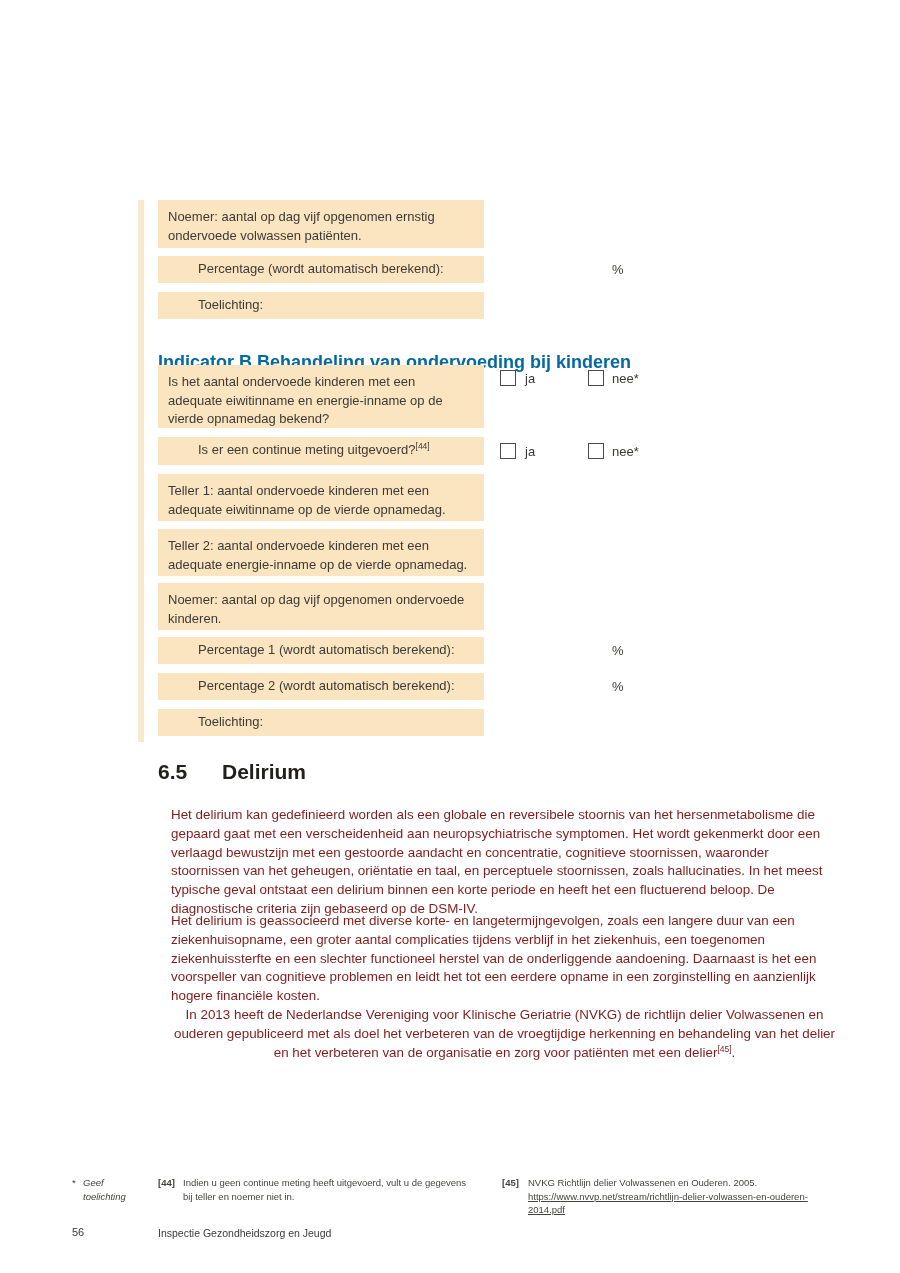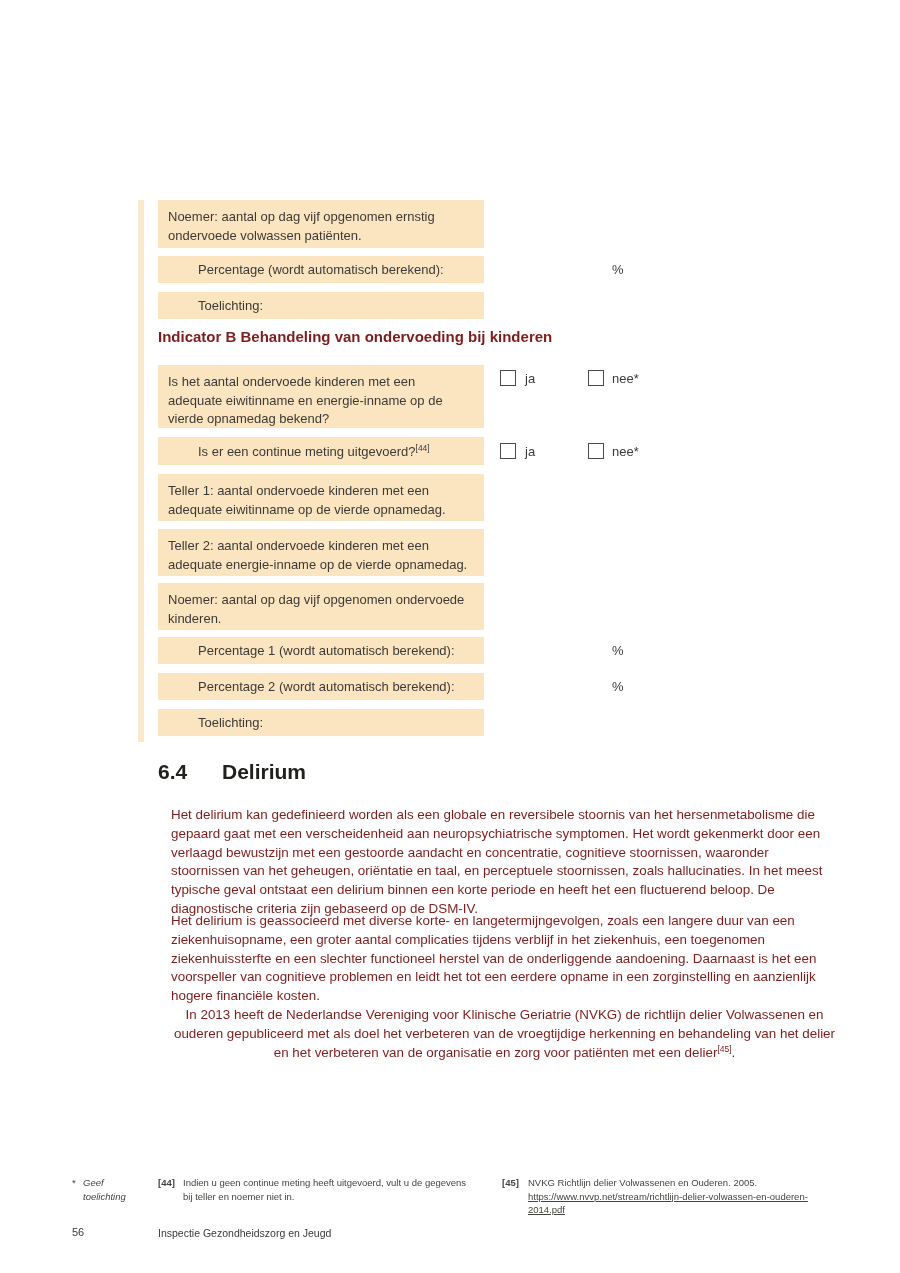--- a/index.html
+++ b/index.html
@@ -25,32 +25,32 @@
     background: #fbe5c0;
     box-sizing: border-box;
     padding: 4px 12px 4px 10px;
     font-size: 13px;
     line-height: 18.5px;
     color: #3c3a36;
     display: flex;
     align-items: flex-start;
   }
   .fbox .inner { margin-top: 4px; }
-  .fbox.single { align-items: flex-end; padding-left: 40px; }
+  .fbox.single { align-items: flex-start; padding-left: 40px; }
   .fbox.single .inner { margin-top: 0; }
 
   .sup { font-size: 8.5px; vertical-align: super; line-height: 0; }
 
   .pct {
     font-size: 13px; color: #3c3a36;
   }
 
   .subheading {
-    left: 158px; top: 328px;
-    font-size: 15px; font-weight: bold; color: #7f1d1d;
+    left: 158px; top: 352px;
+    font-size: 18px; font-weight: bold; color: #0369a1;
   }
 
   .checkbox {
     width: 16px; height: 16px;
     border: 1.2px solid #4b4a47;
     background: #ffffff;
     box-sizing: border-box;
     display: inline-block;
   }
   .cb-label { font-size: 13px; color: #3c3a36; }
@@ -132,21 +132,21 @@
 
 <div class="abs fbox single" style="top:673px; height:27px;">
   <span class="inner">Percentage 2 (wordt automatisch berekend):</span>
 </div>
 <div class="abs pct" style="left:612px; top:679px;">%</div>
 
 <div class="abs fbox single" style="top:709px; height:27px;">
   <span class="inner">Toelichting:</span>
 </div>
 
-<div class="abs section-number" style="left:158px; top:760px;">6.4</div>
+<div class="abs section-number" style="left:158px; top:760px;">6.5</div>
 <div class="abs section-title" style="left:222px; top:760px;">Delirium</div>
 
 <div class="abs para" style="top:806px;">Het delirium kan gedefinieerd worden als een globale en reversibele stoornis van het hersenmetabolisme die gepaard gaat met een verscheidenheid aan neuropsychiatrische symptomen. Het wordt gekenmerkt door een verlaagd bewustzijn met een gestoorde aandacht en concentratie, cognitieve stoornissen, waaronder stoornissen van het geheugen, oriëntatie en taal, en perceptuele stoornissen, zoals hallucinaties. In het meest typische geval ontstaat een delirium binnen een korte periode en heeft het een fluctuerend beloop. De diagnostische criteria zijn gebaseerd op de DSM-IV.</div>
 <div class="abs para" style="top:912px;">Het delirium is geassocieerd met diverse korte- en langetermijngevolgen, zoals een langere duur van een ziekenhuisopname, een groter aantal complicaties tijdens verblijf in het ziekenhuis, een toegenomen ziekenhuissterfte en een slechter functioneel herstel van de onderliggende aandoening. Daarnaast is het een voorspeller van cognitieve problemen en leidt het tot een eerdere opname in een zorginstelling en aanzienlijk hogere financiële kosten.</div>
 <div class="abs para" style="top:1006px;text-align:center;"><span>In 2013 heeft de Nederlandse Vereniging voor Klinische Geriatrie (NVKG) de richtlijn delier Volwassenen en ouderen gepubliceerd met als doel het verbeteren van de vroegtijdige herkenning en behandeling van het delier en het verbeteren van de organisatie en zorg voor patiënten met een delier</span><span class="sup">[45]</span><span>.</span></div>
 
 <div class="abs footnote" style="left:72px; top:1176px; width:9px;">*</div>
 <div class="abs footnote fn-star-text" style="left:83px; top:1176px; width:58px;">Geef toelichting</div>
 
 <div class="abs footnote fn-label" style="left:158px; top:1176px;">[44]</div>

